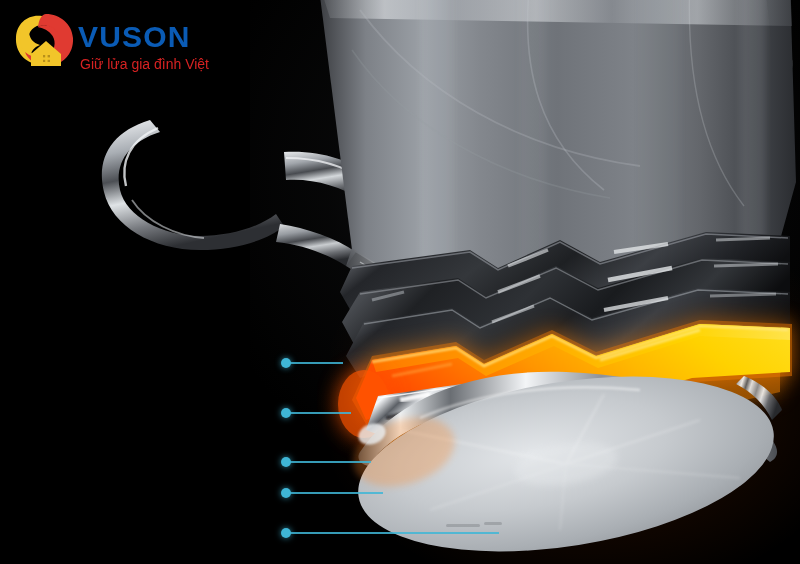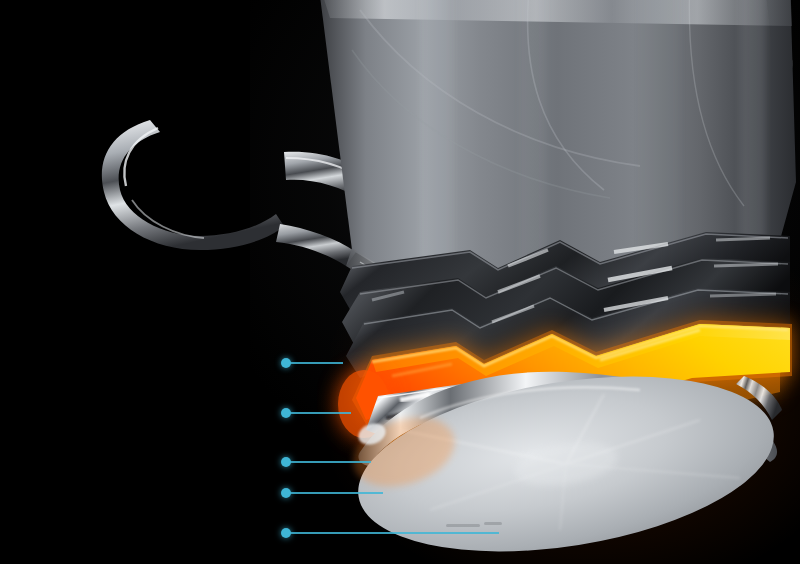--- a/index.html
+++ b/index.html
@@ -314,20 +314,42 @@
         <rect x="446" y="524" width="34" height="3" rx="1.5" fill="#3f4347"></rect>
         <rect x="484" y="522" width="18" height="3" rx="1.5" fill="#3f4347"></rect>
       </g>
 
       <path d="M744,376 C764,384 778,398 782,410 L772,420 C764,404 752,392 736,384 Z" fill="url(#brightSteelG)" opacity="0.9"></path>
     </g>
 
     <ellipse cx="372" cy="434" rx="14" ry="10" transform="rotate(-20 372 434)" fill="#eef1f3" opacity="0.8" filter="url(#edgeF)"></ellipse>
   </svg>
 
+  <div class="logo">
+    <svg class="logo-mark" viewBox="0 0 64 62">
+
+      <path d="M30,8 C16,6 5,15 4,29 C3,44 13,55 26,56 C30,56 33,55 35,54
+               C24,52 16,45 16,33 C16,22 23,16 33,17 C34,13 32,9 30,8 Z" fill="#f2c52a"></path>
+      <path d="M30,8 C22,9 17,15 17,23 C17,30 21,35 28,37 C22,39 18,44 19,50
+               C12,46 8,39 8,30 C8,17 17,8 30,8 Z" fill="#f2c52a"></path>
+
+      <path d="M34,6 C48,6 60,16 61,30 C62,46 50,58 35,58 C24,58 16,52 13,44
+               C20,50 30,52 38,47 C47,42 49,31 44,24 C40,18 32,16 26,19
+               C27,11 30,6 34,6 Z" fill="#e03a31"></path>
+      <path d="M26,19 C33,15 42,18 46,25 C50,33 47,43 38,47 C44,40 44,31 39,26
+               C35,21 29,20 26,19 Z" fill="#e03a31"></path>
+
+      <path d="M34,33 L49,46 L49,58 L19,58 L19,46 Z" fill="#f2c52a"></path>
+      <rect x="31" y="47" width="7" height="7" fill="#b8901a"></rect>
+      <rect x="33.2" y="47" width="2.4" height="7" fill="#f2c52a"></rect>
+      <rect x="31" y="49.4" width="7" height="2.4" fill="#f2c52a"></rect>
+    </svg>
+    <div class="logo-word">VUSON</div>
+    <div class="logo-tag">Giữ lửa gia đình Việt</div>
+  </div>
 
   <div id="callout-layer">
       <div class="callout">
         <div class="connector" style="left: 281px; top: 356px;">
           <span class="dot" style="background: rgb(63, 182, 214);"></span>
           <span class="line" style="width: 54px; background: rgb(63, 182, 214);"></span>
         </div>
       </div>
       <div class="callout">
         <div class="connector" style="left: 281px; top: 406px;">

